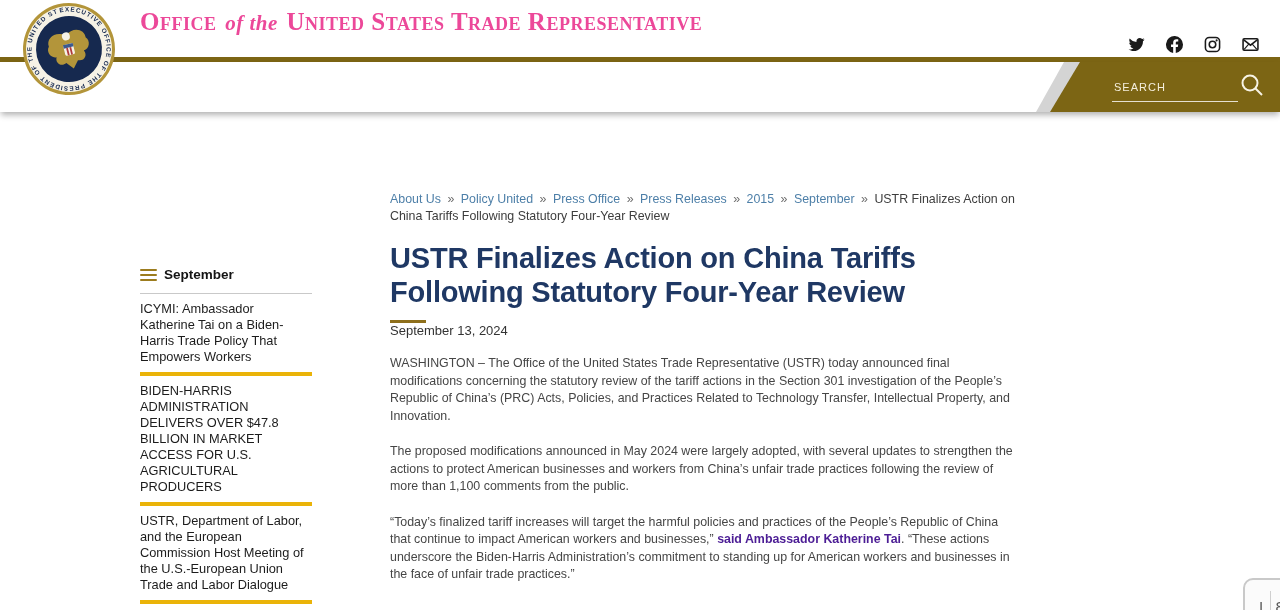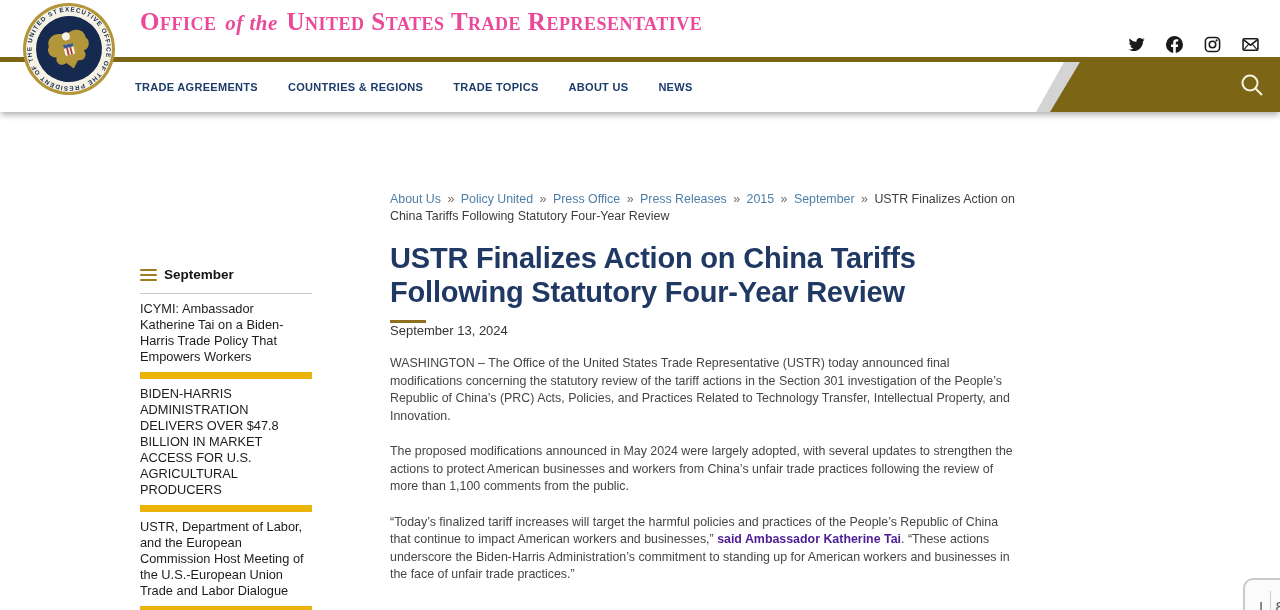--- a/index.html
+++ b/index.html
@@ -50,21 +50,21 @@
   .article-body{margin-top:17px;}
   .article-body p{margin:0 0 18px 0;font-size:12.4px;line-height:17.5px;color:#464646;}
   .article-body b{color:#4c1d95;}
 
   
   .sidebar{position:absolute;left:140px;top:266px;width:172px;}
   .sb-header{display:flex;align-items:center;gap:7px;padding-bottom:9px;border-bottom:1px solid #c9c9c9;}
   .menu-icon{display:inline-block;width:17px;cursor:pointer;}
   .menu-icon i{display:block;height:2.5px;background:#9c7c1e;margin:2.5px 0;border-radius:1px;}
   .sb-title{font-size:13.5px;font-weight:bold;color:#141414;}
-  .sb-item{padding:7px 0;border-bottom:7px solid #eab308;font-size:12.8px;line-height:16px;color:#1c1c1c;cursor:pointer;}
+  .sb-item{padding:7px 0;border-bottom:4px solid #eab308;font-size:12.8px;line-height:16px;color:#1c1c1c;cursor:pointer;}
   .sb-item:last-child{border-bottom:none;}
 
   
   .corner-widget{position:absolute;left:1243px;top:578px;width:64px;height:52px;background:#fbfbfb;
           border:2px solid #c9c9c9;border-radius:10px;display:flex;align-items:center;
           padding-left:7px;gap:0;color:#5a5a5a;font-size:15px;}
   .corner-widget .cell{width:18px;text-align:center;}
   .corner-widget .vdiv{width:1px;height:30px;background:#cfcfcf;}
 </style>
 </head>
@@ -116,29 +116,23 @@
       <circle cx="17.8" cy="6.2" r="1.5" fill="#1a1a1a"></circle>
     </svg>
     <svg class="sicon" viewBox="0 0 24 24">
       <rect x="1.5" y="4" width="21" height="16" rx="1.5" fill="none" stroke="#1a1a1a" stroke-width="2.2"></rect>
       <path d="M2.5 5.5 L12 13 L21.5 5.5" fill="none" stroke="#1a1a1a" stroke-width="2.2"></path>
       <path d="M3 19 L9.5 11.5 M21 19 L14.5 11.5" fill="none" stroke="#1a1a1a" stroke-width="1.6"></path>
     </svg>
   </div>
 
   <div class="navbar">
-    <nav class="nav-links">
-      <a>TRADE AGREEMENTS</a>
-      <a>COUNTRIES &amp; REGIONS</a>
-      <a>TRADE TOPICS</a>
-      <a>ABOUT US</a>
-      <a>NEWS</a>
-    </nav>
     <div class="search-shadow"></div>
     <div class="search-block">
+      <input class="search-input" type="text" placeholder="SEARCH" style="">
       <button class="search-btn">
         <svg width="26" height="26" viewBox="0 0 26 26">
           <circle cx="11" cy="11" r="7.5" fill="none" stroke="#f7f3e4" stroke-width="2"></circle>
           <line x1="16.5" y1="16.5" x2="23" y2="23" stroke="#f7f3e4" stroke-width="2"></line>
         </svg>
       </button>
     </div>
   </div>
 
   <aside class="sidebar">

